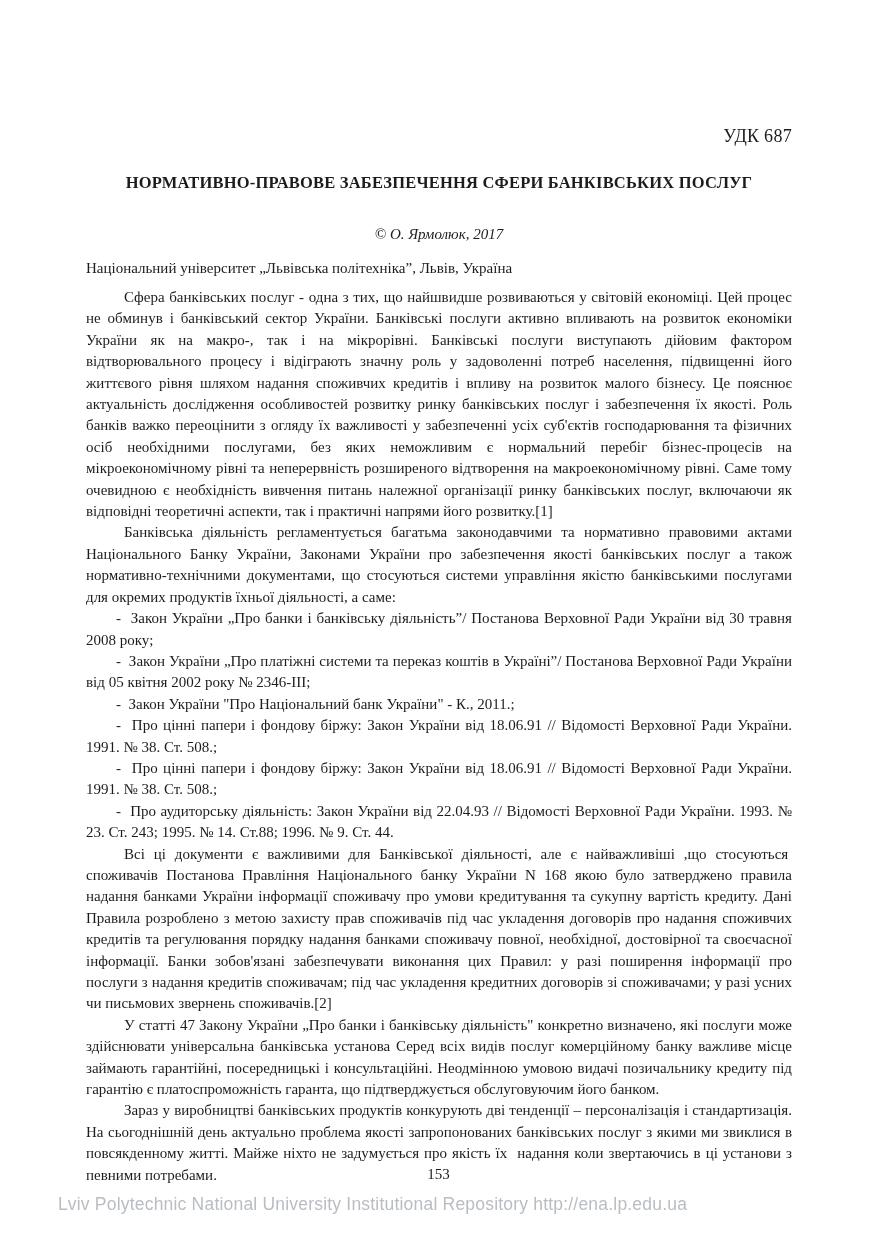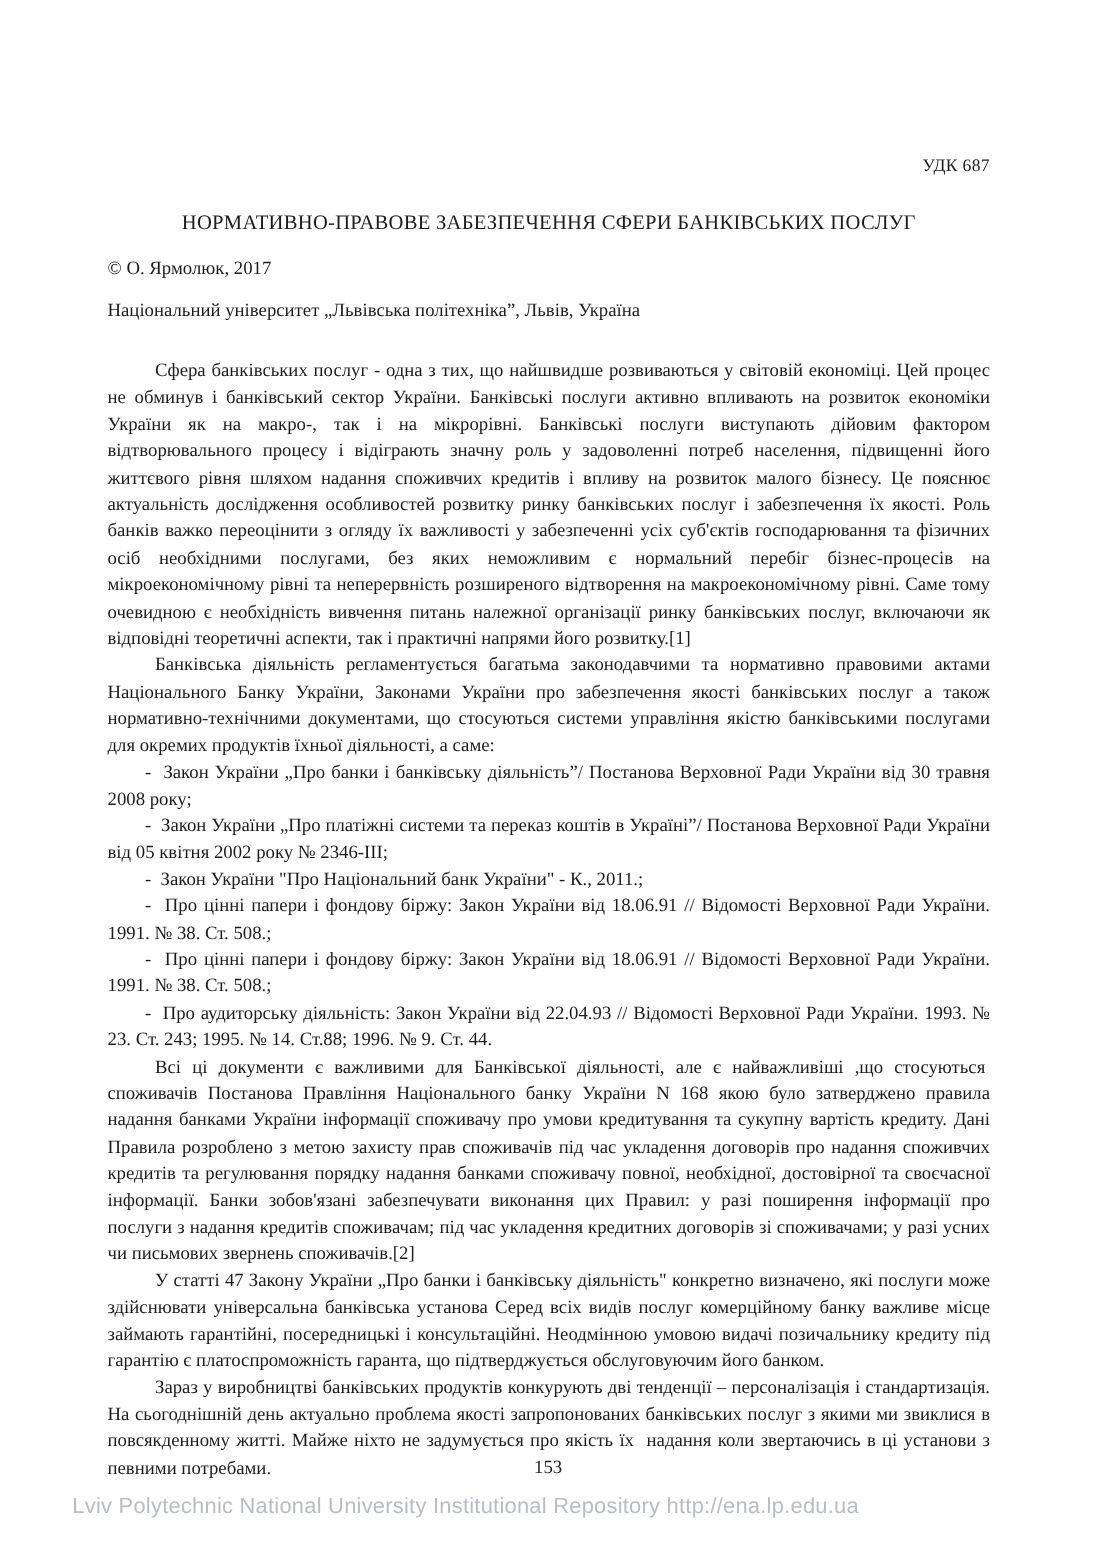--- a/index.html
+++ b/index.html
@@ -19,41 +19,42 @@
     background: #ffffff;
   }
   .content {
     position: absolute;
     left: 86px;
     top: 126px;
     width: 706px;
   }
   .udc {
     text-align: right;
-    font-size: 14px;
+    font-size: 18px;
     letter-spacing: 0.3px;
   }
   .title {
     margin: 26px 0 0 0;
     text-align: center;
     font-size: 16.5px;
-    font-weight: normal;
+    font-weight: bold;
     letter-spacing: 0.2px;
   }
   .copyright {
-    margin-top: 19px;
-    text-align: left;
+    margin-top: 33px;
+    text-align: center;
+    font-style: italic;
     font-size: 15px;
   }
   .affiliation {
     margin-top: 17px;
     font-size: 15px;
   }
   .bodytext {
-    margin-top: 29px;
+    margin-top: 10px;
     font-size: 15px;
     line-height: 21.4px;
     text-align: justify;
   }
   .bodytext p {
     margin: 0;
     text-indent: 38px;
   }
   .bodytext p.list-item {
     text-indent: 30px;

